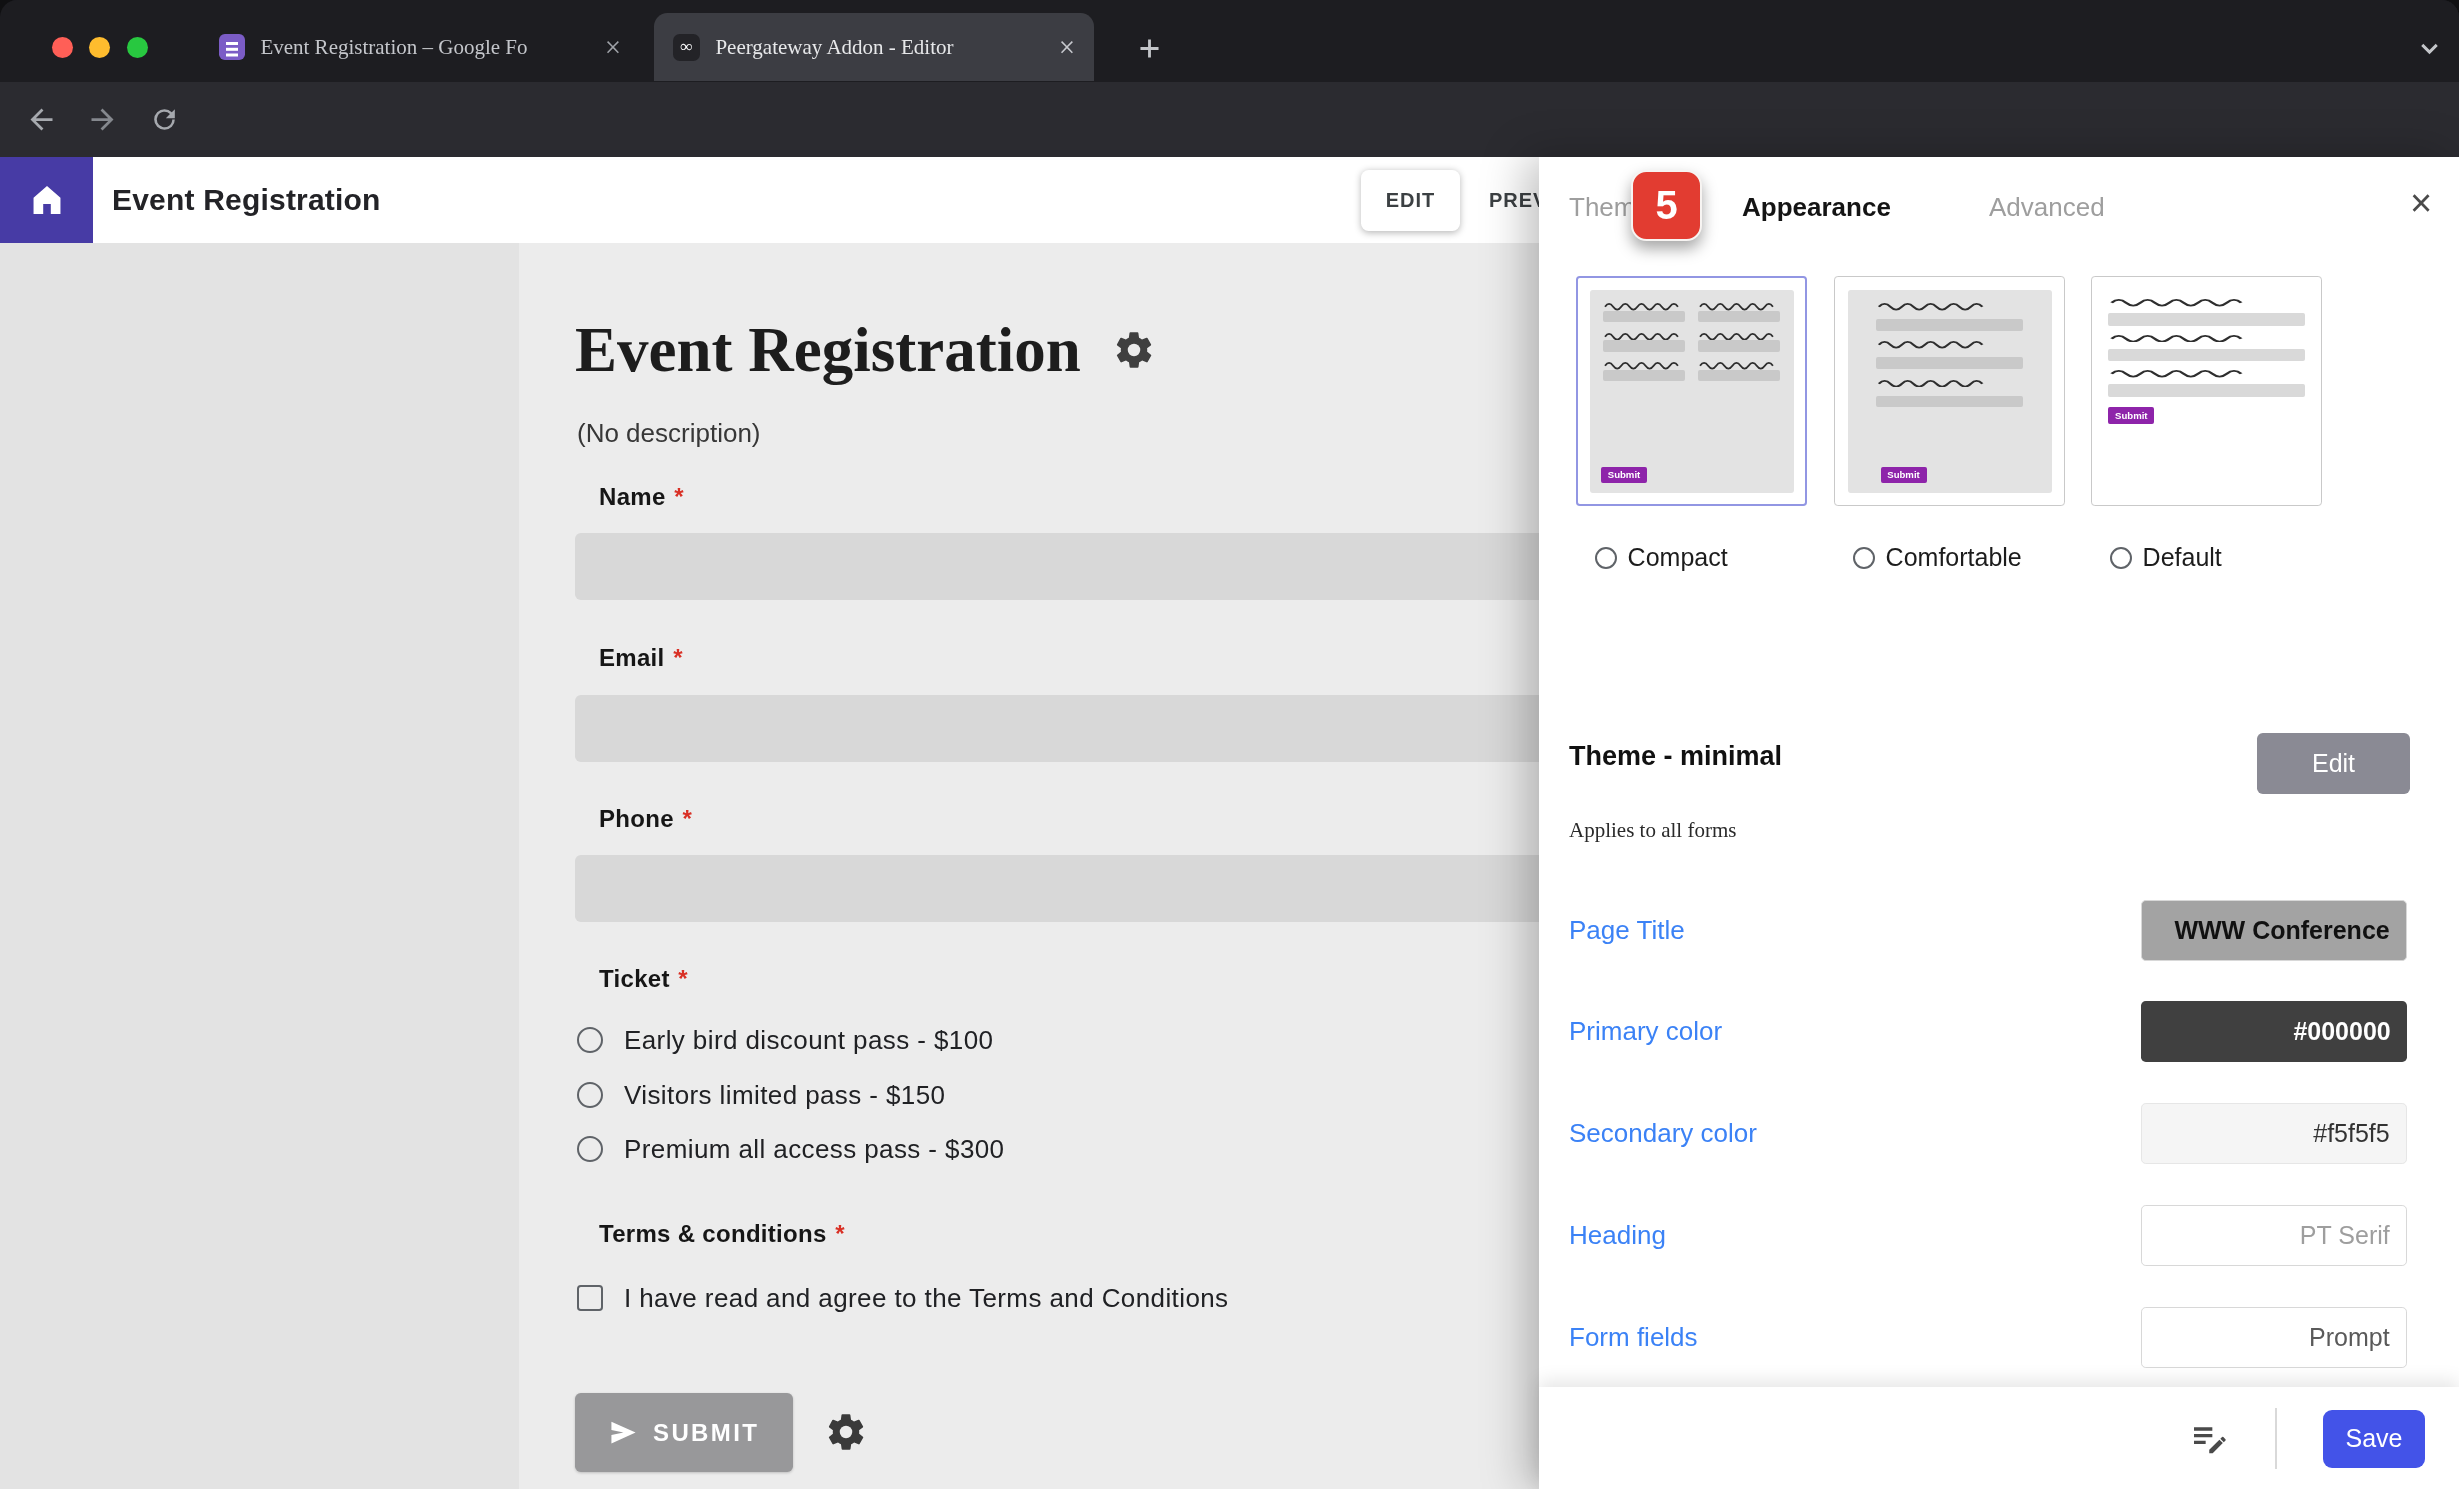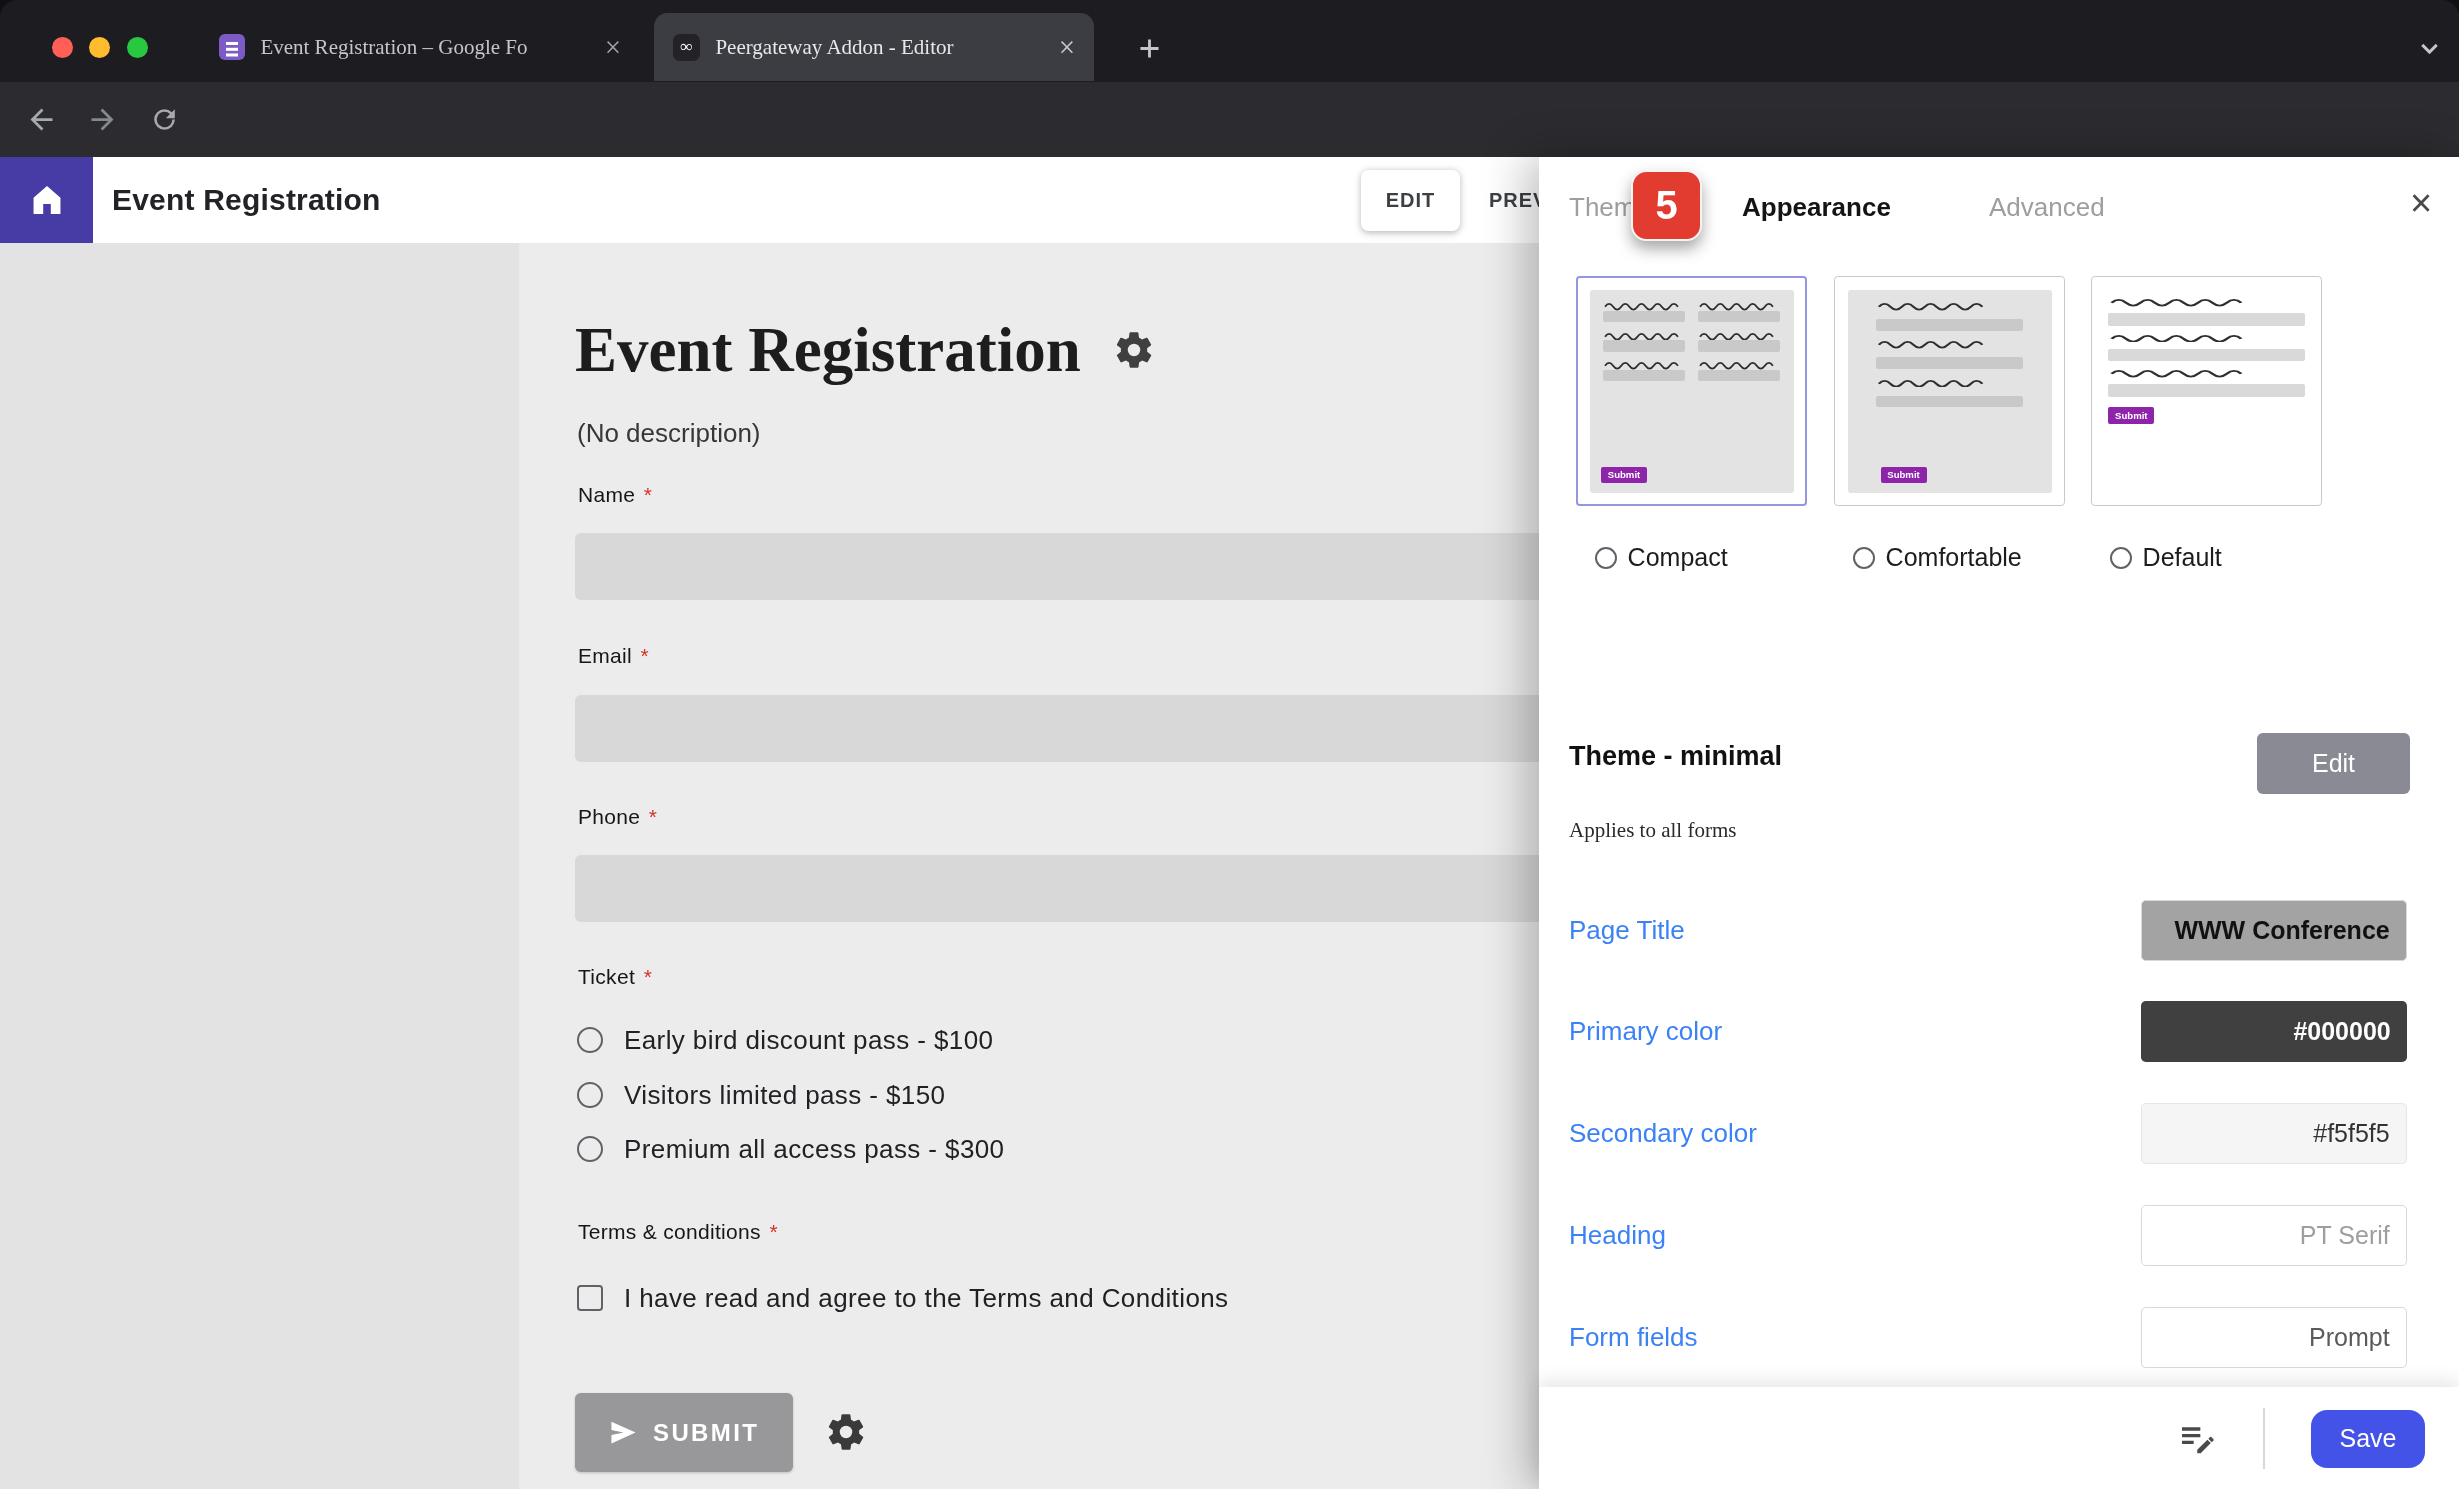--- a/index.html
+++ b/index.html
@@ -48,21 +48,21 @@
   .app-title{position:absolute;left:112px;top:0;height:86px;display:flex;align-items:center;font-size:30px;font-weight:700;color:#232327;letter-spacing:0.2px;}
   .edit-chip{position:absolute;left:1361px;top:12.5px;width:99px;height:61px;background:#fff;border-radius:7.7px;box-shadow:0 1.9px 7.7px rgba(0,0,0,0.28);display:flex;align-items:center;justify-content:center;font-size:20px;font-weight:700;color:#3c4043;letter-spacing:1px;}
   .preview-chip{position:absolute;left:1489px;top:12.5px;height:61px;display:flex;align-items:center;font-size:20px;font-weight:700;color:#3c4043;letter-spacing:1px;white-space:nowrap;}
 
   
   .form-area{position:absolute;left:0;top:243px;width:2459px;height:1246px;background:#e3e3e3;z-index:5;}
   .form-card{position:absolute;left:519px;top:0;width:1412px;height:1246px;background:#ececec;}
   .form-title-row{position:absolute;left:575px;top:63px;display:flex;align-items:center;gap:31px;}
   .form-title{font-family:"Liberation Serif","DejaVu Serif",serif;font-size:63px;font-weight:600;color:#1d1d1d;margin:0;line-height:88px;}
   .form-desc{position:absolute;left:577px;top:175px;font-size:26px;color:#373737;}
-  .f-label{position:absolute;left:578px;font-size:21px;font-weight:400;color:#161616;letter-spacing:0.3px;}
+  .f-label{position:absolute;left:599px;font-size:24px;font-weight:700;color:#161616;letter-spacing:0.3px;}
   .req{color:#d93025;margin-left:8.6px;}
   .text-input{position:absolute;left:575px;width:1316px;height:67px;background:#d8d8d8;border-radius:5.8px;}
   .opt-row{position:absolute;left:577px;display:flex;align-items:center;gap:21px;height:44px;}
   .radio-o{width:26px;height:26px;border:2.9px solid #5f6368;border-radius:50%;box-sizing:border-box;flex:none;}
   .checkbox-o{width:26px;height:26px;border:2.9px solid #5f6368;border-radius:3.8px;box-sizing:border-box;flex:none;}
   .opt-text{font-size:26px;color:#202124;letter-spacing:0.4px;}
   .submit-btn{position:absolute;left:575px;top:1150px;width:218px;height:79px;background:#98989a;border-radius:5.8px;display:flex;align-items:center;justify-content:center;gap:15.4px;color:#fff;font-size:24px;font-weight:700;letter-spacing:2.4px;box-shadow:0 1px 2.9px rgba(0,0,0,0.2);}
   .submit-gear{position:absolute;left:824px;top:1167px;width:44px;height:44px;}
   .title-gear{width:44px;height:44px;}
 
@@ -100,21 +100,21 @@
   .set-box{position:absolute;left:602px;width:266px;height:61px;border-radius:4.8px;box-sizing:border-box;font-size:25px;display:flex;align-items:center;justify-content:flex-end;padding-right:16.3px;}
   .set-box.v0{top:743px;background:#a3a3a3;border:1.9px solid #d8d8d8;color:#111;font-weight:700;}
   .set-box.v1{top:844px;background:#404040;color:#fff;font-weight:600;}
   .set-box.v2{top:946px;background:#f5f5f5;border:1.9px solid #e6e6e6;color:#333;}
   .set-box.v3{top:1048px;background:#fff;border:1.9px solid #d8d8d8;color:#9e9e9e;}
   .set-box.v4{top:1150px;background:#fff;border:1.9px solid #d8d8d8;color:#5a5a5a;}
   .sl0{top:743px;}.sl1{top:844px;}.sl2{top:946px;}.sl3{top:1048px;}.sl4{top:1150px;}
 
   .panel-footer{position:absolute;left:0;top:1230px;width:920px;height:103px;background:#fff;box-shadow:0 -5.8px 17.3px rgba(0,0,0,0.10);display:flex;align-items:center;justify-content:flex-end;gap:46px;padding-right:34px;box-sizing:border-box;}
   .v-div{width:1.9px;height:61px;background:#d9d9d9;}
-  .save-btn{width:114px;height:58px;background:#4353e8;border-radius:16px;color:#fff;font-size:25px;display:flex;align-items:center;justify-content:center;}
+  .save-btn{width:102px;height:58px;background:#4353e8;border-radius:9px;color:#fff;font-size:25px;display:flex;align-items:center;justify-content:center;}
 </style>
 </head>
 <body>
 
 <div class="window">
 
   <div class="tabstrip">
     <div class="traffic">
       <div class="light red"></div>
       <div class="light yellow"></div>

